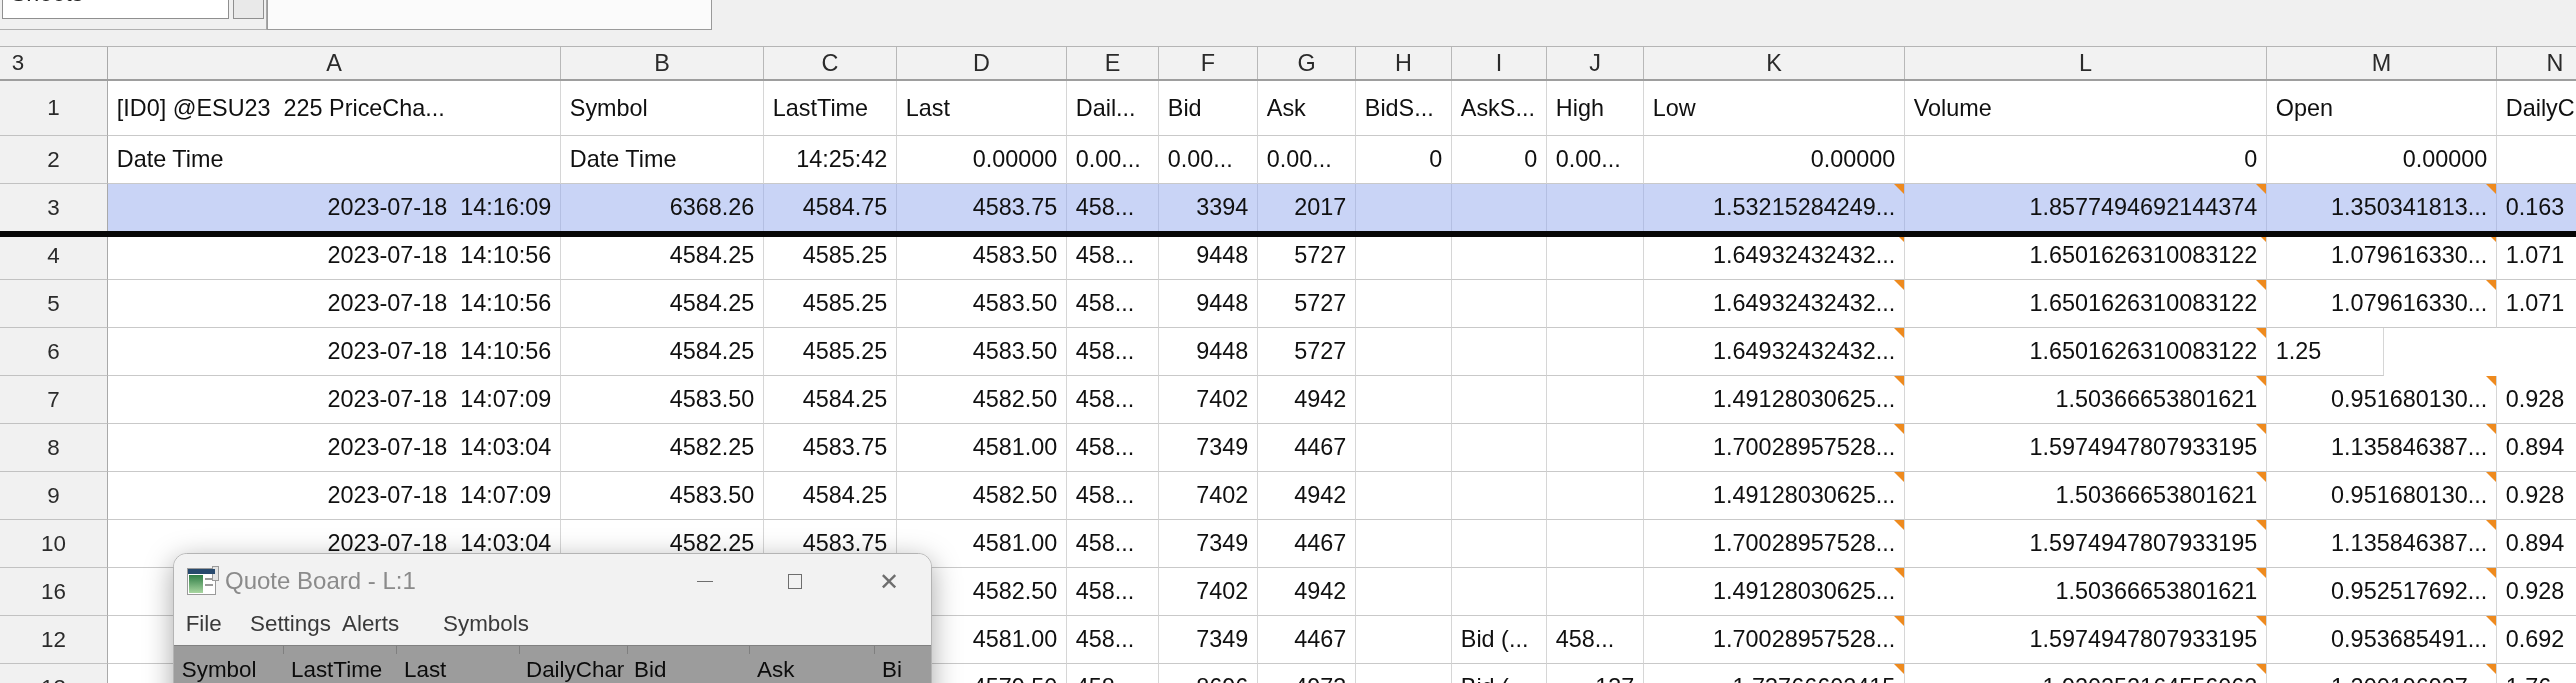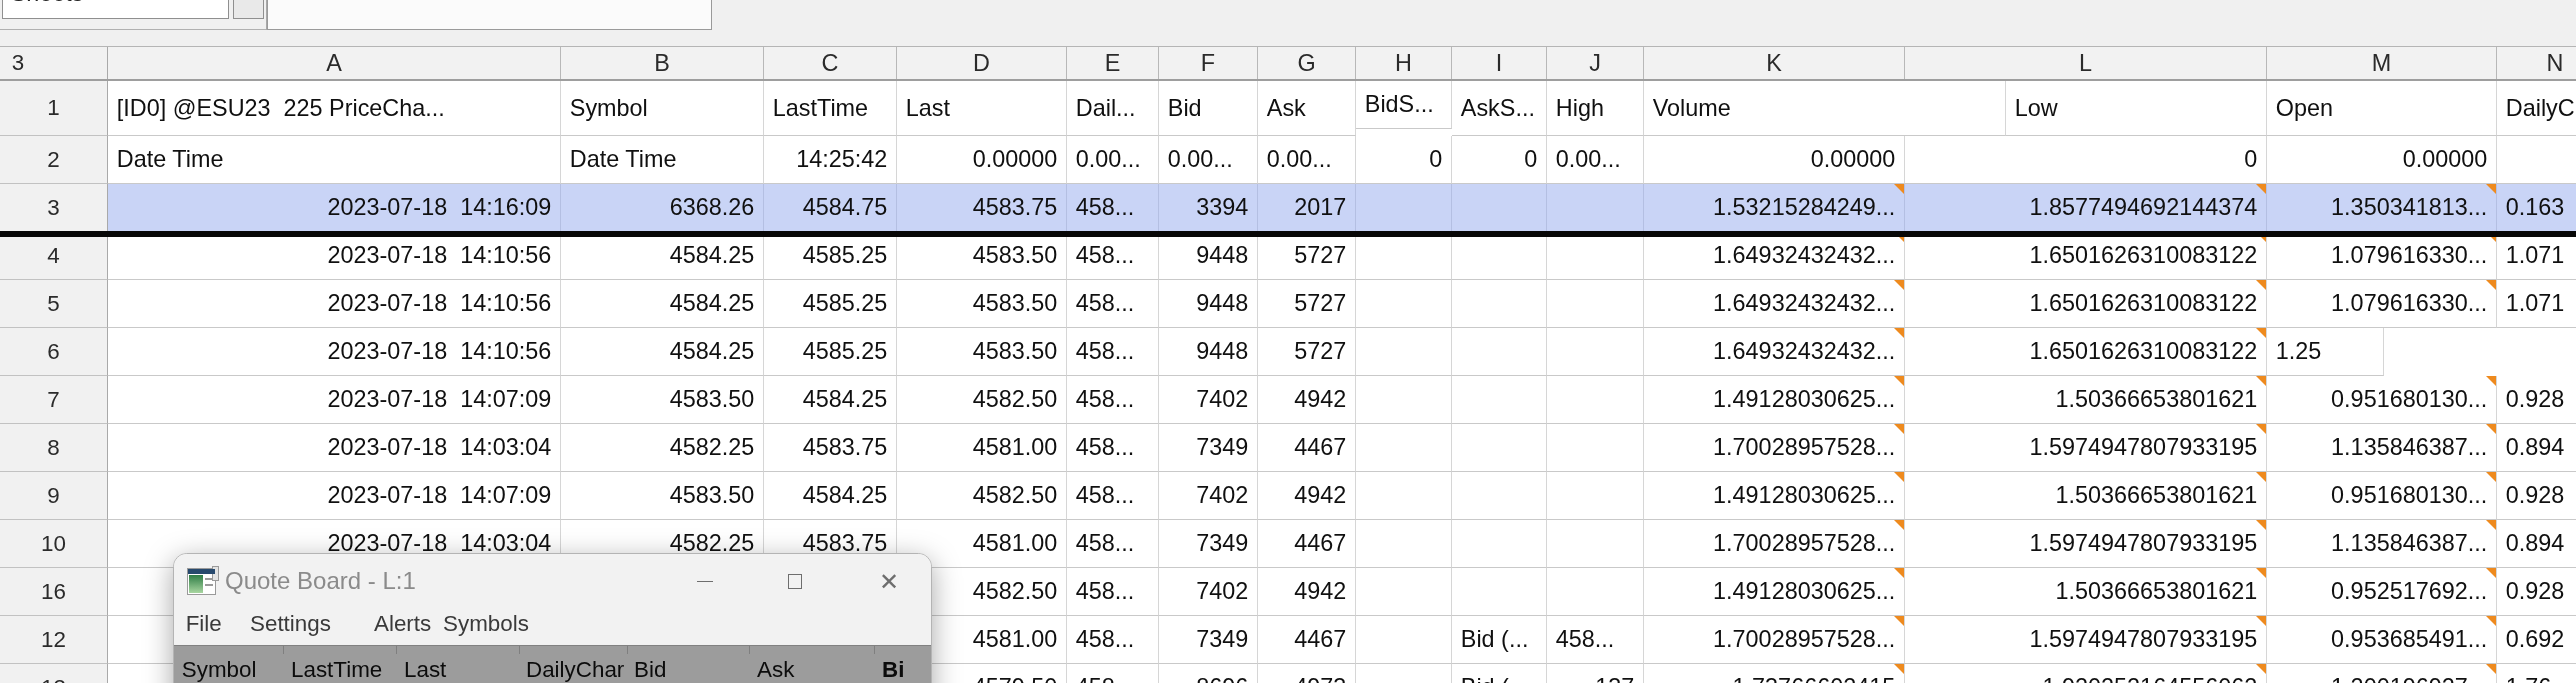--- a/index.html
+++ b/index.html
@@ -43,24 +43,24 @@
   .qb-icon .l2{position:absolute;left:17.5px;top:15.6px;width:7.8px;height:1.9px;background:#9a9a9a;}
   .qb-icon .tab{position:absolute;right:-3.9px;top:-2.9px;width:4.9px;height:13.6px;background:#e3e3e3;border:1px solid #9a9a9a;}
   .qb-title-text{position:absolute;left:51px;top:12.7px;font-size:24px;color:#8b8b8b;}
   .qb-btn{position:absolute;top:0;width:60px;height:55px;display:flex;align-items:center;justify-content:center;}
   .qb-btn.min{left:501px;} .qb-btn.max{left:591px;} .qb-btn.cls{left:685px;}
   .dash{width:16.6px;height:1.9px;background:#6e6e6e;}
   .sq{width:14.6px;height:14.6px;border:1.9px solid #6e6e6e;box-sizing:border-box;}
   .xg{font-size:24px;color:#6e6e6e;line-height:1;}
   .qb-menu{position:relative;height:35px;background:#f2f2f2;}
   .qb-menu span{position:absolute;top:1.9px;font-size:22.4px;color:#3a3a3a;}
-  .qm0{left:11.7px;} .qm1{left:76px;} .qm2{left:200px;} .qm3{left:269px;}
+  .qm0{left:11.7px;} .qm1{left:76px;} .qm2{left:168px;} .qm3{left:269px;}
   .qb-band{position:absolute;left:0;top:91px;width:100%;height:65px;background:#9c9c9c;border-top:1px solid #818181;}
   .qb-band .qcol{position:absolute;top:10.7px;font-size:22.4px;color:#0c0c0c;}
-  .qc0{left:7.8px;} .qc1{left:117px;} .qc2{left:230px;} .qc3{left:352px;} .qc4{left:460px;} .qc5{left:583px;} .qc6{left:708px;font-weight:bold;}
+  .qc0{left:7.8px;} .qc1{left:117px;} .qc2{left:230px;} .qc3{left:352px;} .qc4{left:460px;} .qc5{left:583px;} .qc6{left:708px;}
   .tick{position:absolute;top:0;width:1px;height:7.8px;background:#7f7f7f;}
 </style>
 </head>
 <body>
 
 <div class="screen">
 
   <div class="topstrip">
     <div class="namebox">
       <span>Sheets</span>
@@ -91,25 +91,25 @@
       </div>
       <div class="row">
         <div class="c rowhead" style="width: 108px; height: 55px;">1</div>
         <div class="c" style="width: 453px; height: 55px;">[ID0] @ESU23  225 PriceCha...</div>
         <div class="c" style="width: 203px; height: 55px;">Symbol</div>
         <div class="c" style="width: 133px; height: 55px;">LastTime</div>
         <div class="c" style="width: 170px; height: 55px;">Last</div>
         <div class="c" style="width: 92px; height: 55px;">Dail...</div>
         <div class="c" style="width: 99px; height: 55px;">Bid</div>
         <div class="c" style="width: 98px; height: 55px;">Ask</div>
-        <div class="c" style="width: 96px; height: 48px;">BidS...</div>
+        <div class="c" style="width: 96px; height: 55px;">BidS...</div>
         <div class="c" style="width: 95px; height: 55px;">AskS...</div>
         <div class="c" style="width: 97px; height: 55px;">High</div>
+        <div class="c" style="width: 261px; height: 55px;">Low</div>
         <div class="c" style="width: 362px; height: 55px;">Volume</div>
-        <div class="c" style="width: 261px; height: 55px;">Low</div>
         <div class="c" style="width: 230px; height: 55px;">Open</div>
         <div class="c" style="width: 117px; height: 55px;">DailyC</div>
       </div>
       <div class="row">
         <div class="c rowhead" style="width: 108px; height: 48px;">2</div>
         <div class="c" style="width: 453px; height: 48px;">Date Time</div>
         <div class="c" style="width: 203px; height: 48px;">Date Time</div>
         <div class="c ra" style="width: 133px; height: 48px;">14:25:42</div>
         <div class="c ra" style="width: 170px; height: 48px;">0.00000</div>
         <div class="c" style="width: 92px; height: 48px;">0.00...</div>

